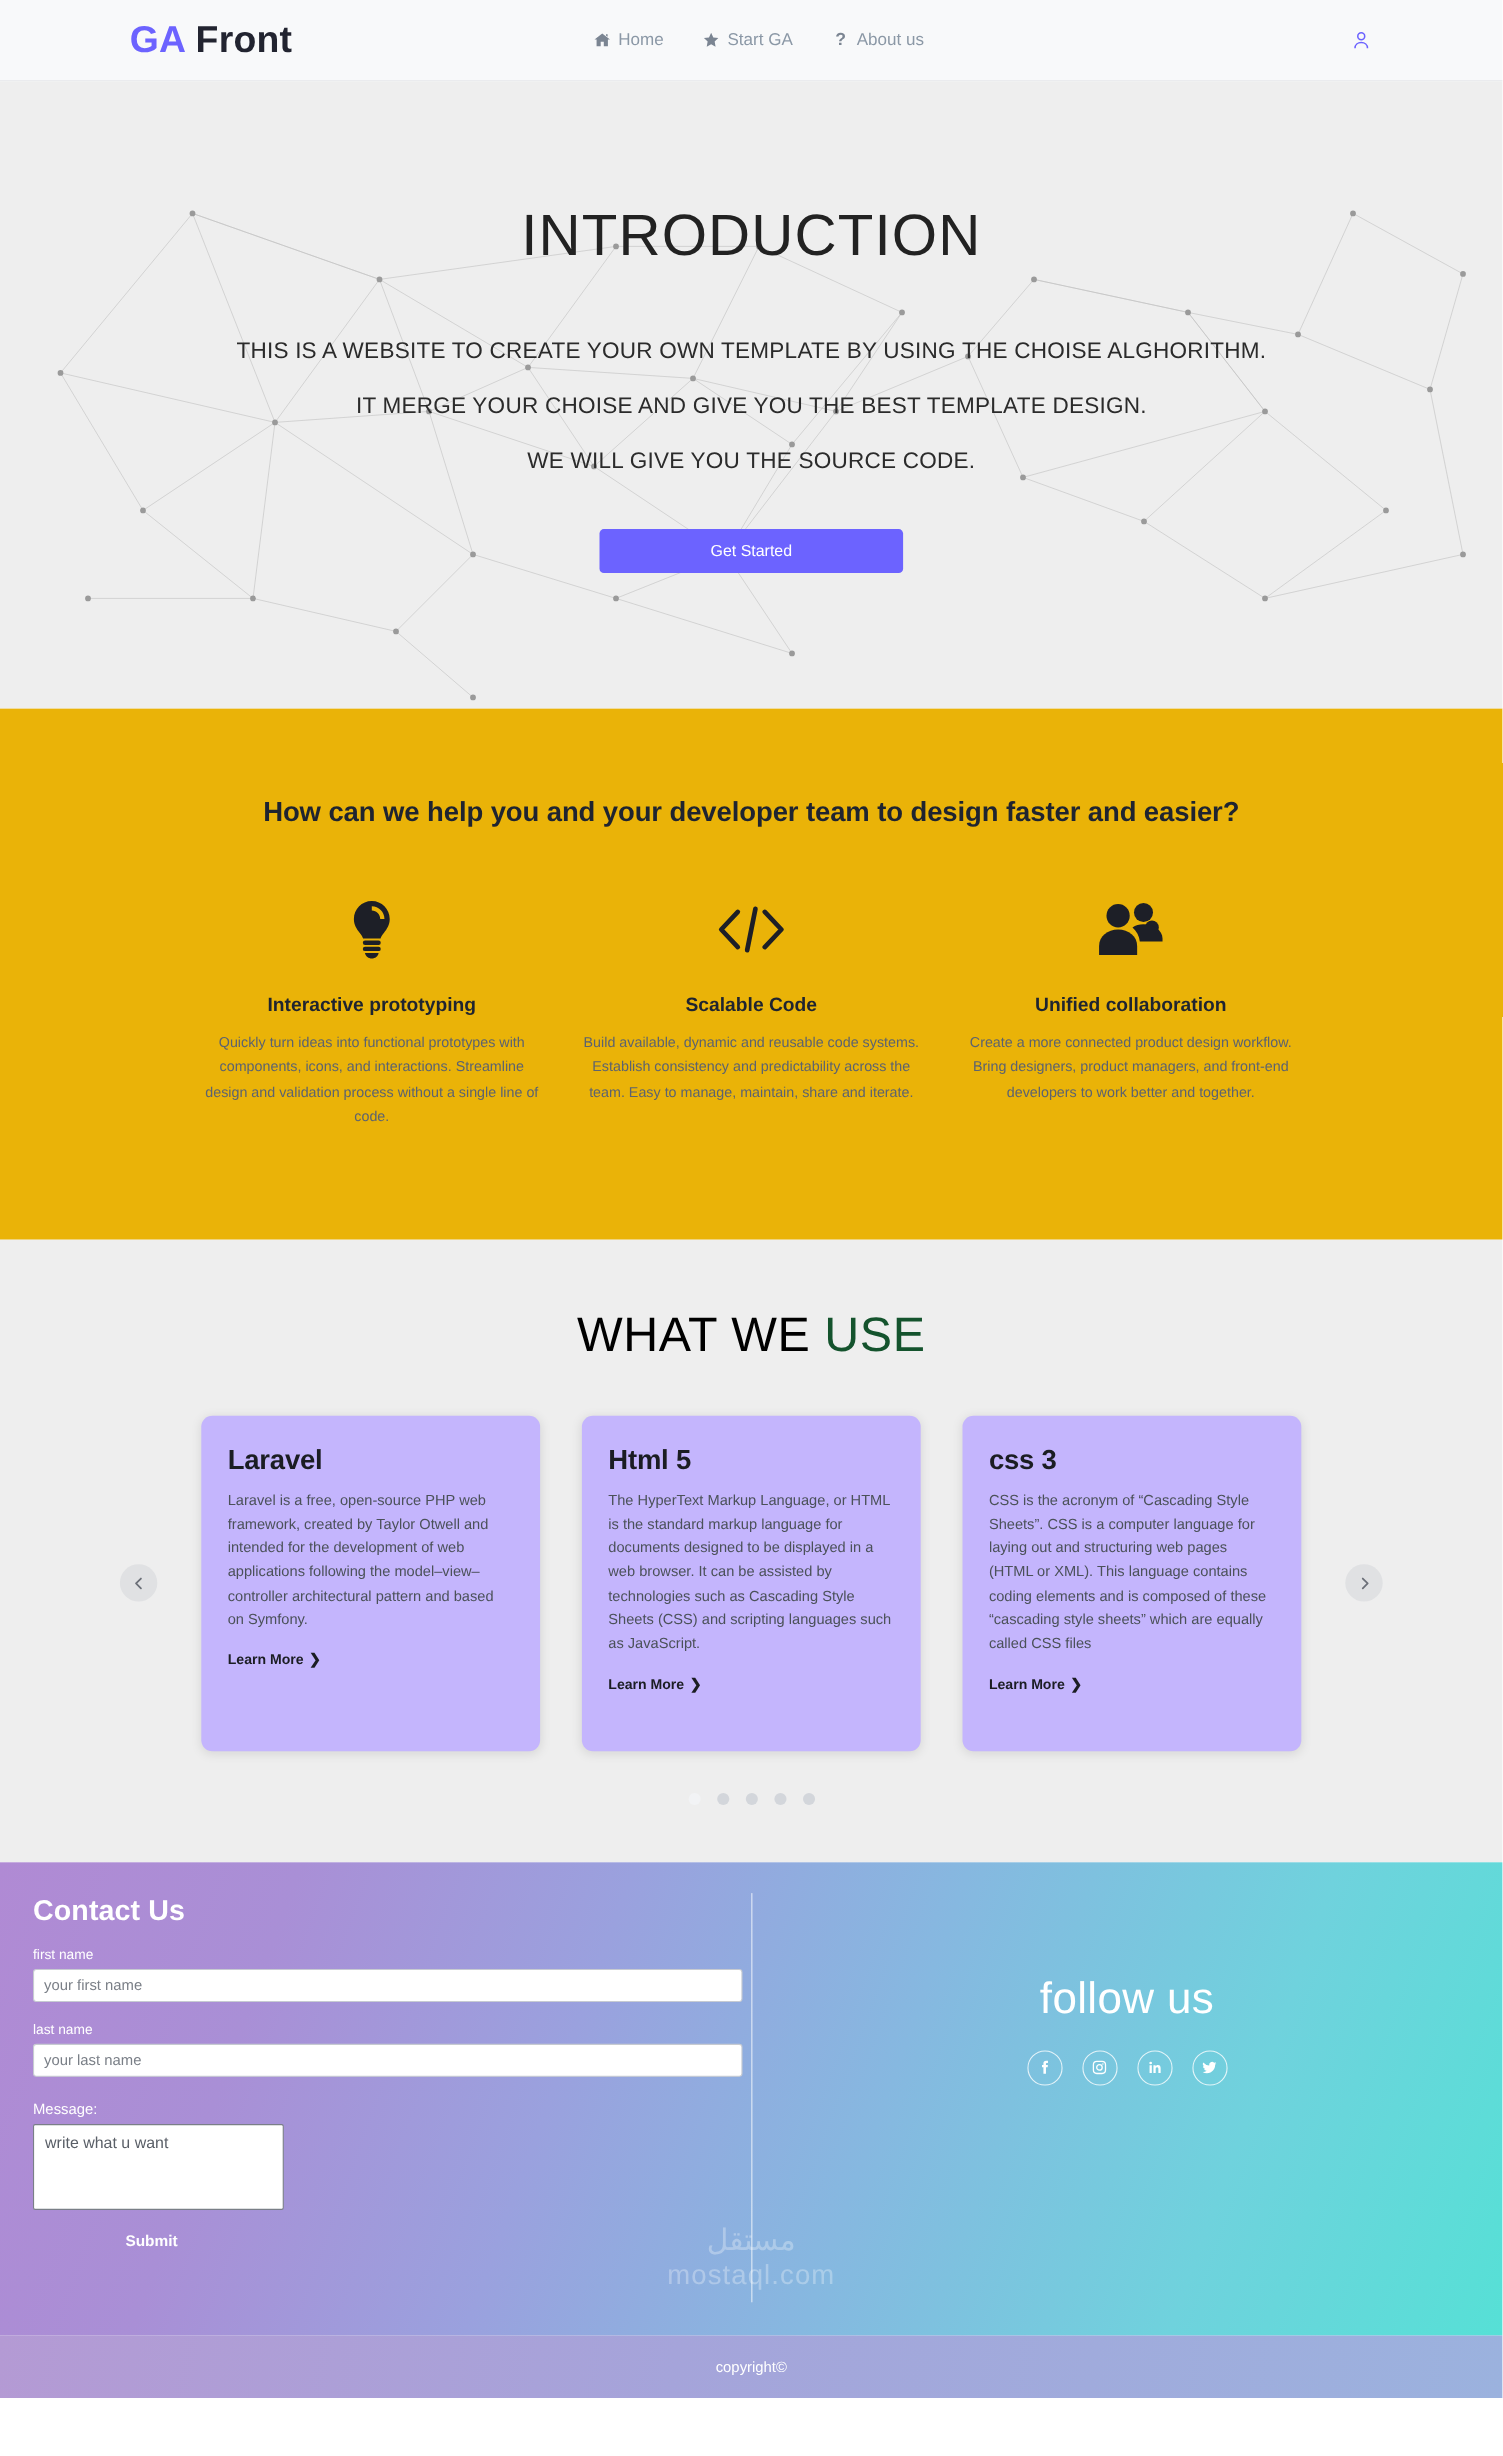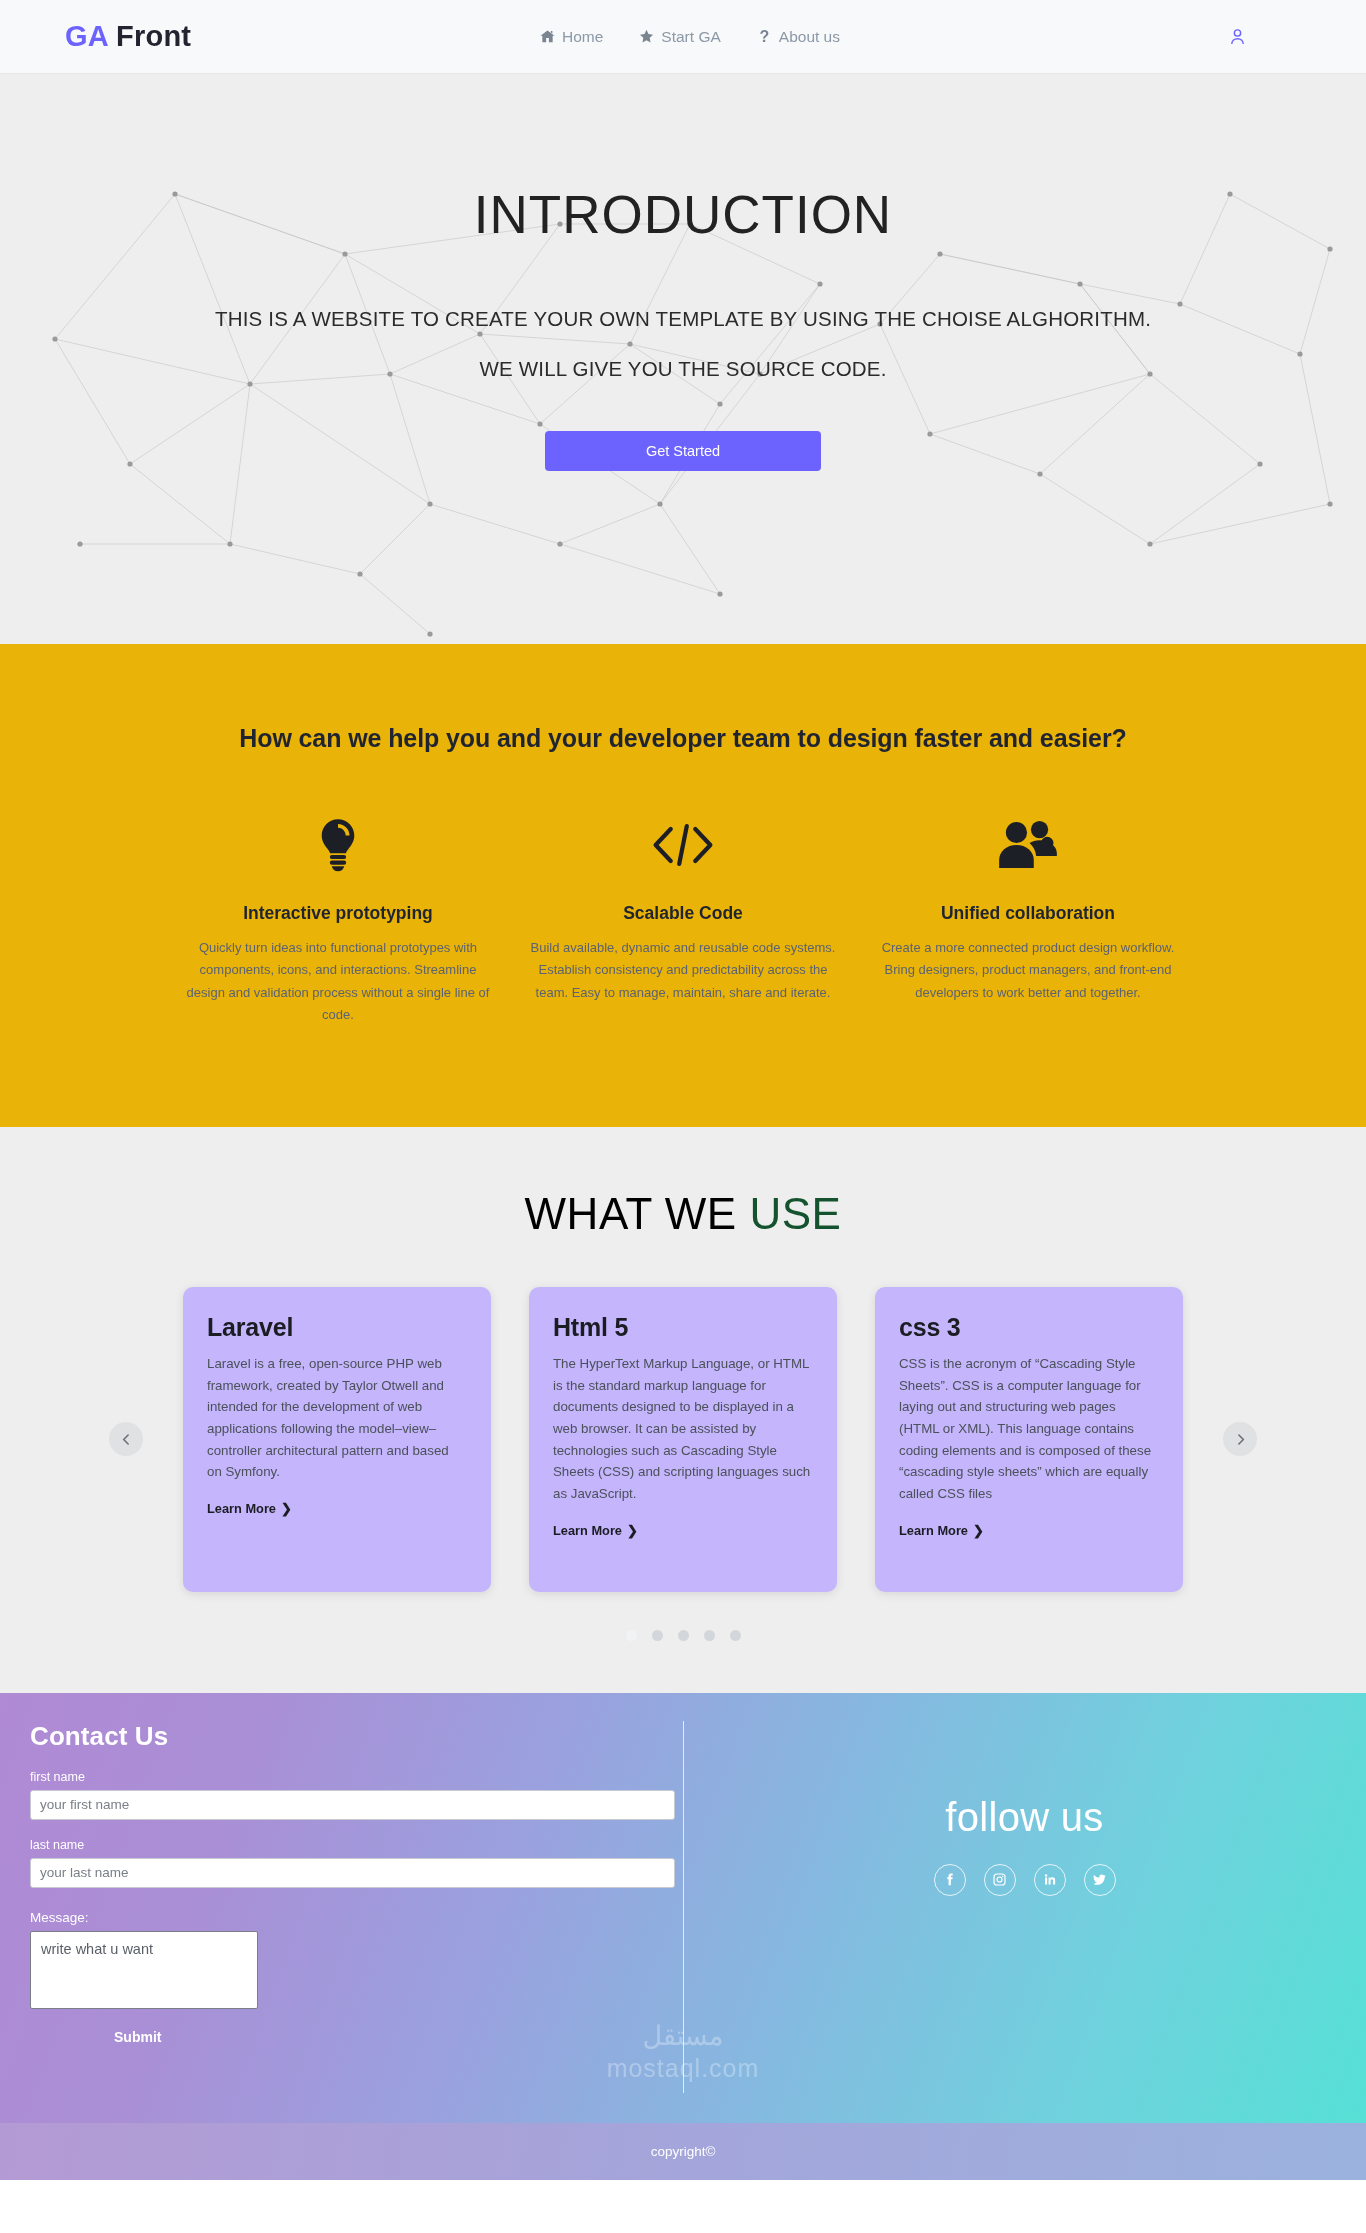--- a/index.html
+++ b/index.html
@@ -14,22 +14,22 @@
   
   .navbar {
     height: 74px;
     background: #f8f9fa;
     border-bottom: 1px solid #e4e6e8;
     display: flex;
     align-items: center;
     position: relative;
   }
   .brand {
-    margin-left: 65px;
-    font-size: 29px;
+    margin-left: 118px;
+    font-size: 34px;
     font-weight: 600;
     letter-spacing: .2px;
     white-space: nowrap;
   }
   .brand .ga { color: #6c63ff; }
   .brand .front { color: #222430; }
   .nav-links {
     position: absolute;
     left: 540px;
     display: flex;
@@ -429,20 +429,21 @@
         <circle cx="360" cy="500" r="2.6"></circle>
       <circle cx="80" cy="470" r="2.6"></circle>
         <circle cx="1330" cy="430" r="2.6"></circle>
       <circle cx="430" cy="560" r="2.6"></circle>
     </g>
   </svg>
 
   <div class="hero-inner">
     <h1 class="hero-title">INTRODUCTION</h1>
     <p class="hero-line l1">THIS IS A WEBSITE TO CREATE YOUR OWN TEMPLATE BY USING THE CHOISE ALGHORITHM.</p>
+    <p class="hero-line">IT MERGE YOUR CHOISE AND GIVE YOU THE BEST TEMPLATE DESIGN.</p>
     <p class="hero-line">WE WILL GIVE YOU THE SOURCE CODE.</p>
     <button class="btn-started">Get Started</button>
   </div>
 </section>
 
 <section class="features">
   <h2 class="features-head">How can we help you and your developer team to design faster and easier?</h2>
 
   <div class="feature-row">
 

